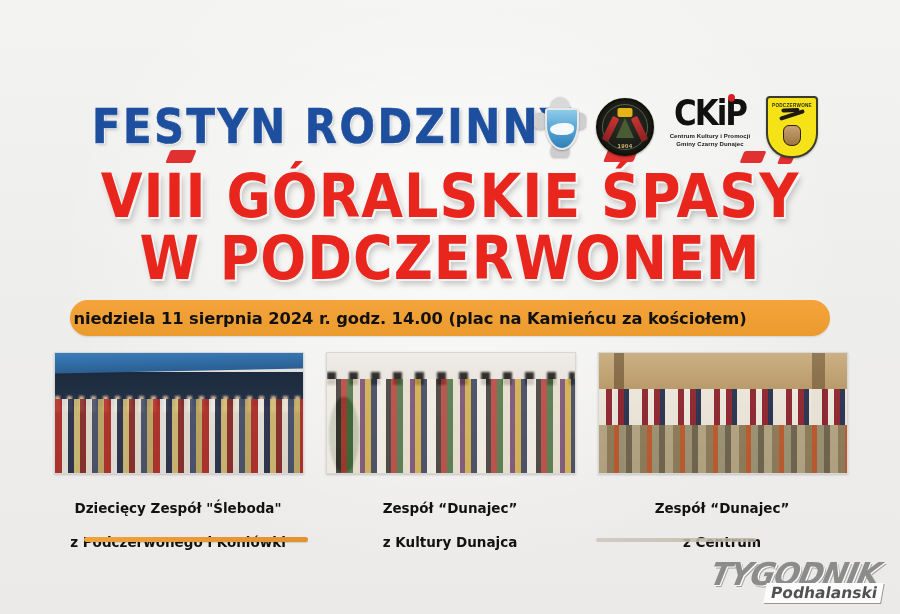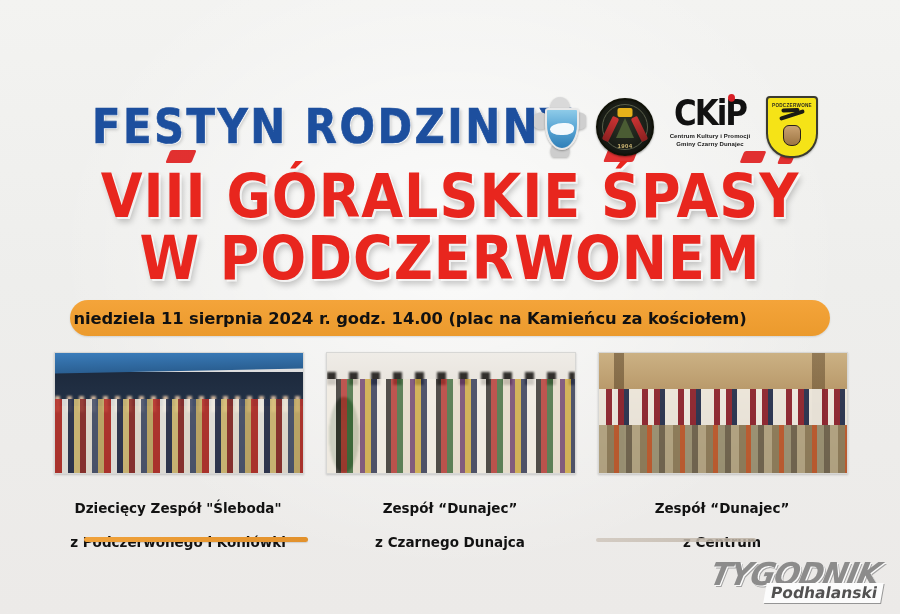--- a/index.html
+++ b/index.html
@@ -606,21 +606,21 @@
       </div>
     </div>
 
     <div class="card">
       <div class="photo p2">
         <div class="tree"></div>
         <div class="hats"></div>
       </div>
       <div class="caption">
         <div>Zespół “Dunajec”</div>
-        <div>z Czarnego Dunajca</div>
+        <div>z Kultury Dunajca</div>
       </div>
     </div>
 
     <div class="card">
       <div class="photo p3">
         <div class="posts"></div>
         <div class="lower"></div>
       </div>
       <div class="caption">
         <div>Zespół “Dunajec”</div>

